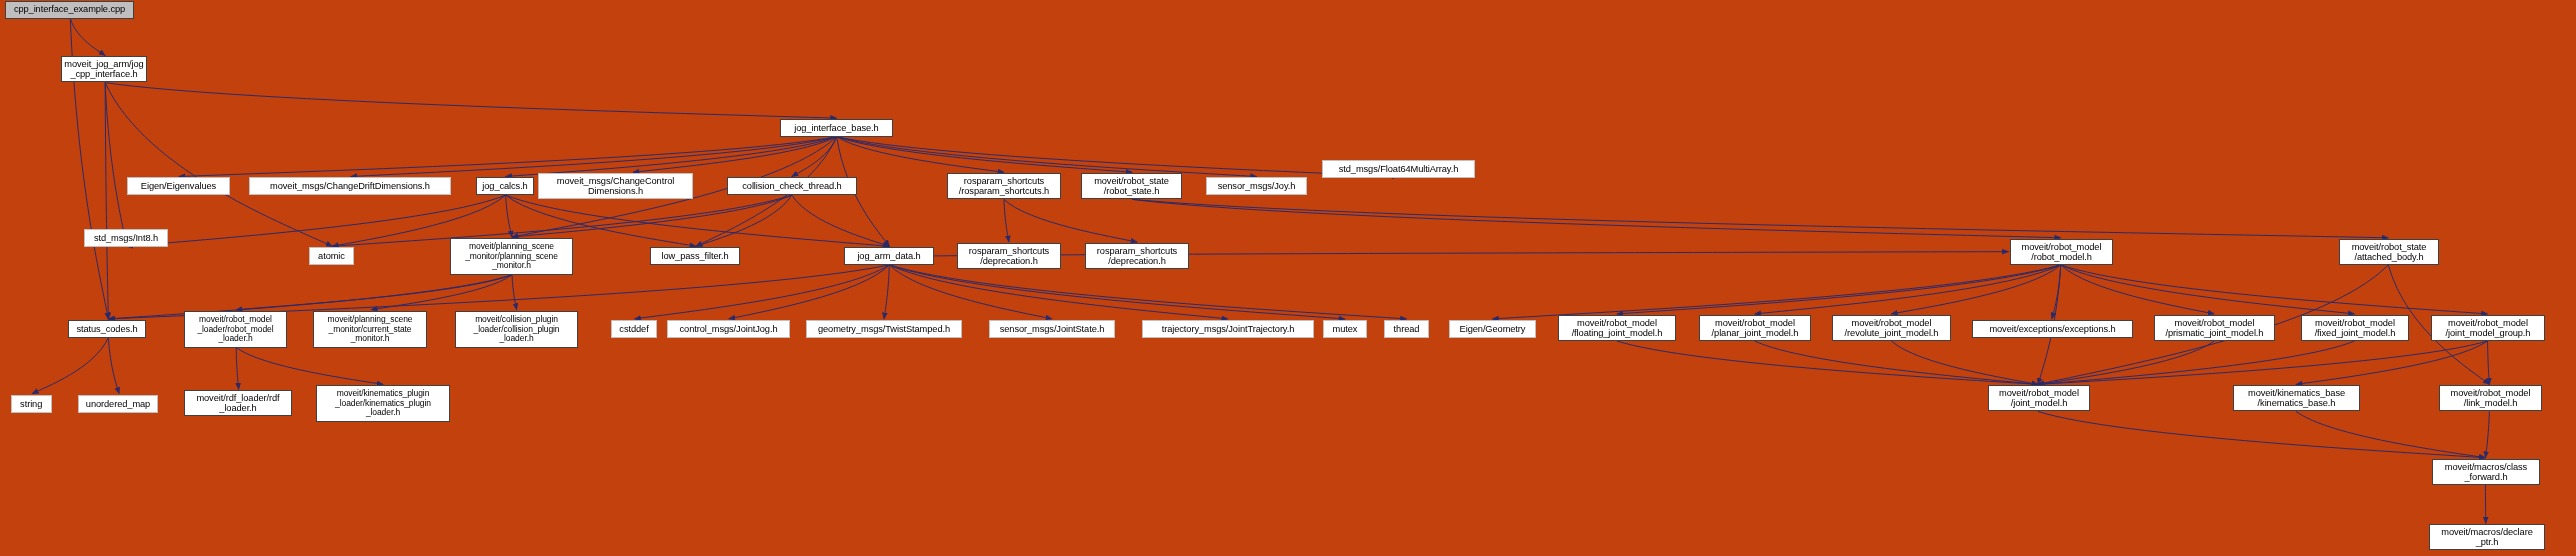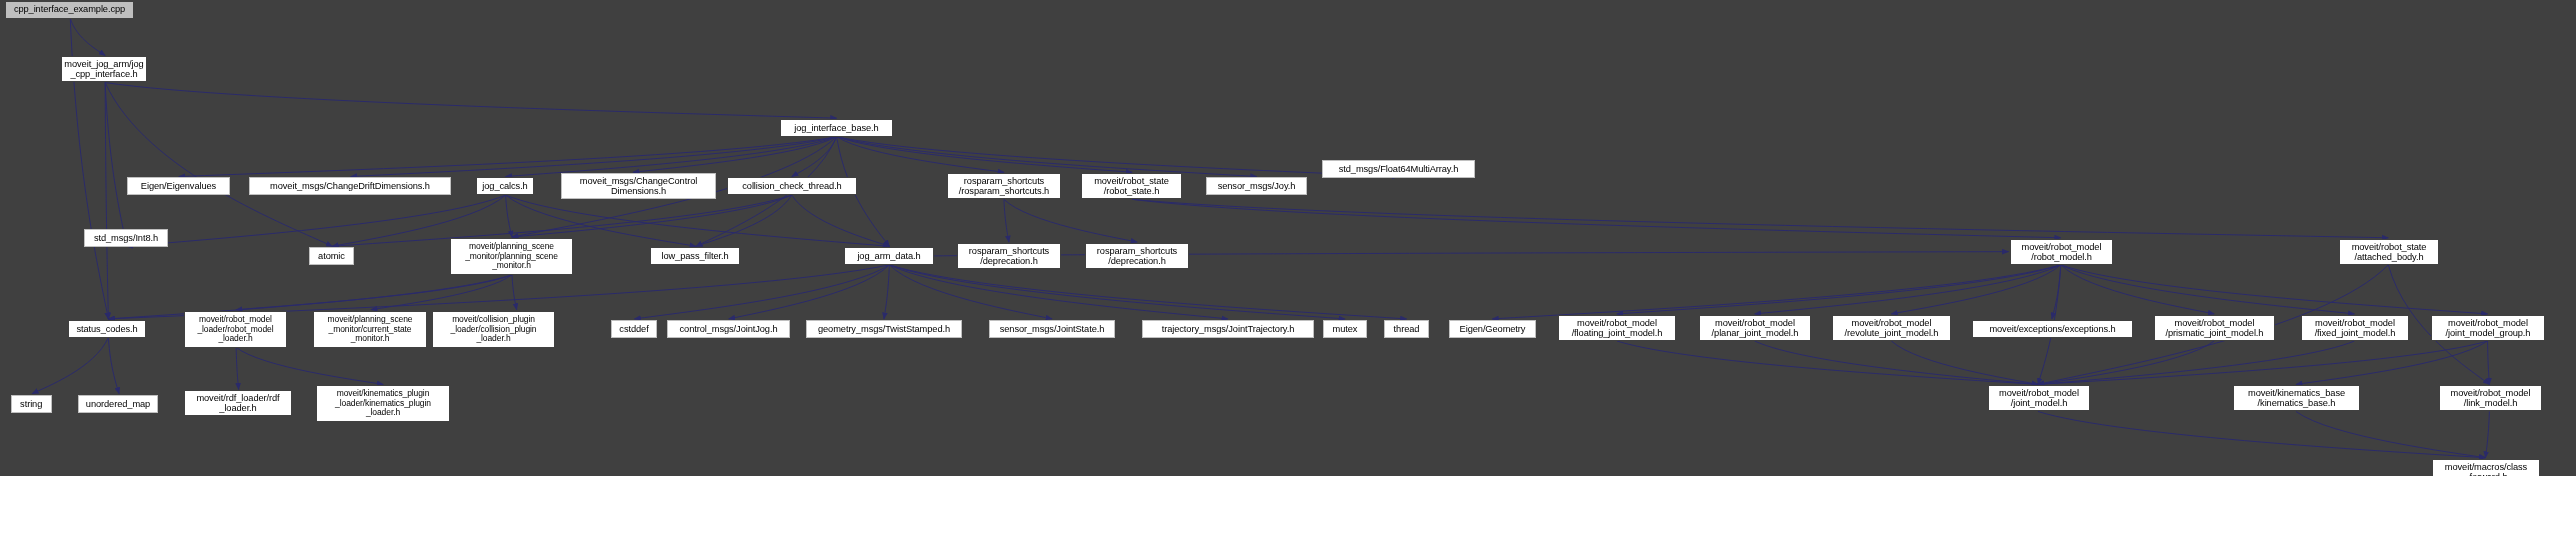--- a/index.html
+++ b/index.html
@@ -1,20 +1,20 @@
 <!DOCTYPE html>
 <html style="font-size:11.4px"><head>
 <meta charset="utf-8">
 <style>
   html,body{margin:0;padding:0;background:#ffffff;}
   #graph-root{
     position:relative;
     width:2576px;
-    height:476px;
-    background:#404040;
+    height:556px;
+    background:#c2410c;
     font-family:"Liberation Sans", sans-serif;
     overflow:hidden;
   }
   svg#edges{position:absolute;left:0;top:0;width:2576px;height:556px;}
   .node{
     position:absolute;
     box-sizing:border-box;
     display:flex;
     align-items:center;
     justify-content:center;
@@ -121,21 +121,21 @@
       </g>
   </svg>
   <div id="node-layer">
       <div class="node n-root" style="left: 5px; top: 0.7px; width: 129px; height: 18px;">cpp_interface_example.cpp</div>
       <div class="node n-hdr n-thick" style="left: 61px; top: 56px; width: 86px; height: 26px;">moveit_jog_arm/jog
 _cpp_interface.h</div>
       <div class="node n-hdr" style="left: 780px; top: 119px; width: 113px; height: 18px; text-align: right;">jog_interface_base.h</div>
       <div class="node n-sys" style="left: 127px; top: 177px; width: 103px; height: 18px;">Eigen/Eigenvalues</div>
       <div class="node n-sys" style="left: 249px; top: 177px; width: 202px; height: 18px; text-align: right;">moveit_msgs/ChangeDriftDimensions.h</div>
       <div class="node n-hdr n-thick" style="left: 476px; top: 177px; width: 58px; height: 18px;">jog_calcs.h</div>
-      <div class="node n-sys" style="left: 561px; top: 173px; width: 155px; height: 26px;">moveit_msgs/ChangeControl
+      <div class="node n-sys" style="left: 538px; top: 173px; width: 155px; height: 26px;">moveit_msgs/ChangeControl
 Dimensions.h</div>
       <div class="node n-hdr n-thick" style="left: 727px; top: 177px; width: 130px; height: 18px;">collision_check_thread.h</div>
       <div class="node n-hdr n-thick" style="left: 947px; top: 173px; width: 114px; height: 26px;">rosparam_shortcuts
 /rosparam_shortcuts.h</div>
       <div class="node n-hdr n-thick" style="left: 1081px; top: 173px; width: 101px; height: 26px;">moveit/robot_state
 /robot_state.h</div>
       <div class="node n-sys" style="left: 1206px; top: 177px; width: 101px; height: 18px;">sensor_msgs/Joy.h</div>
       <div class="node n-sys" style="left: 1322px; top: 160px; width: 153px; height: 18px;">std_msgs/Float64MultiArray.h</div>
       <div class="node n-sys" style="left: 84px; top: 229px; width: 84px; height: 18px;">std_msgs/Int8.h</div>
       <div class="node n-sys" style="left: 309px; top: 247px; width: 45px; height: 18px;">atomic</div>
@@ -152,21 +152,21 @@
 /robot_model.h</div>
       <div class="node n-hdr n-thick" style="left: 2339px; top: 239px; width: 100px; height: 26px;">moveit/robot_state
 /attached_body.h</div>
       <div class="node n-hdr n-thick" style="left: 68px; top: 320px; width: 78px; height: 18px;">status_codes.h</div>
       <div class="node n-hdr n-thick" style="left: 184px; top: 311px; width: 103px; height: 37px; font-size: 8.5px;">moveit/robot_model
 _loader/robot_model
 _loader.h</div>
       <div class="node n-hdr n-thick" style="left: 313px; top: 311px; width: 114px; height: 37px; font-size: 8.5px;">moveit/planning_scene
 _monitor/current_state
 _monitor.h</div>
-      <div class="node n-hdr n-thick" style="left: 432px; top: 311px; width: 123px; height: 37px; font-size: 8.5px;">moveit/collision_plugin
+      <div class="node n-hdr n-thick" style="left: 455px; top: 311px; width: 123px; height: 37px; font-size: 8.5px;">moveit/collision_plugin
 _loader/collision_plugin
 _loader.h</div>
       <div class="node n-sys" style="left: 611px; top: 320px; width: 46px; height: 18px;">cstddef</div>
       <div class="node n-sys" style="left: 667px; top: 320px; width: 123px; height: 18px;">control_msgs/JointJog.h</div>
       <div class="node n-sys" style="left: 806px; top: 320px; width: 156px; height: 18px;">geometry_msgs/TwistStamped.h</div>
       <div class="node n-sys" style="left: 989px; top: 320px; width: 126px; height: 18px;">sensor_msgs/JointState.h</div>
       <div class="node n-sys" style="left: 1142px; top: 320px; width: 172px; height: 18px;">trajectory_msgs/JointTrajectory.h</div>
       <div class="node n-sys" style="left: 1323px; top: 320px; width: 44px; height: 18px;">mutex</div>
       <div class="node n-sys" style="left: 1384px; top: 320px; width: 45px; height: 18px;">thread</div>
       <div class="node n-sys" style="left: 1449px; top: 320px; width: 87px; height: 18px;">Eigen/Geometry</div>

